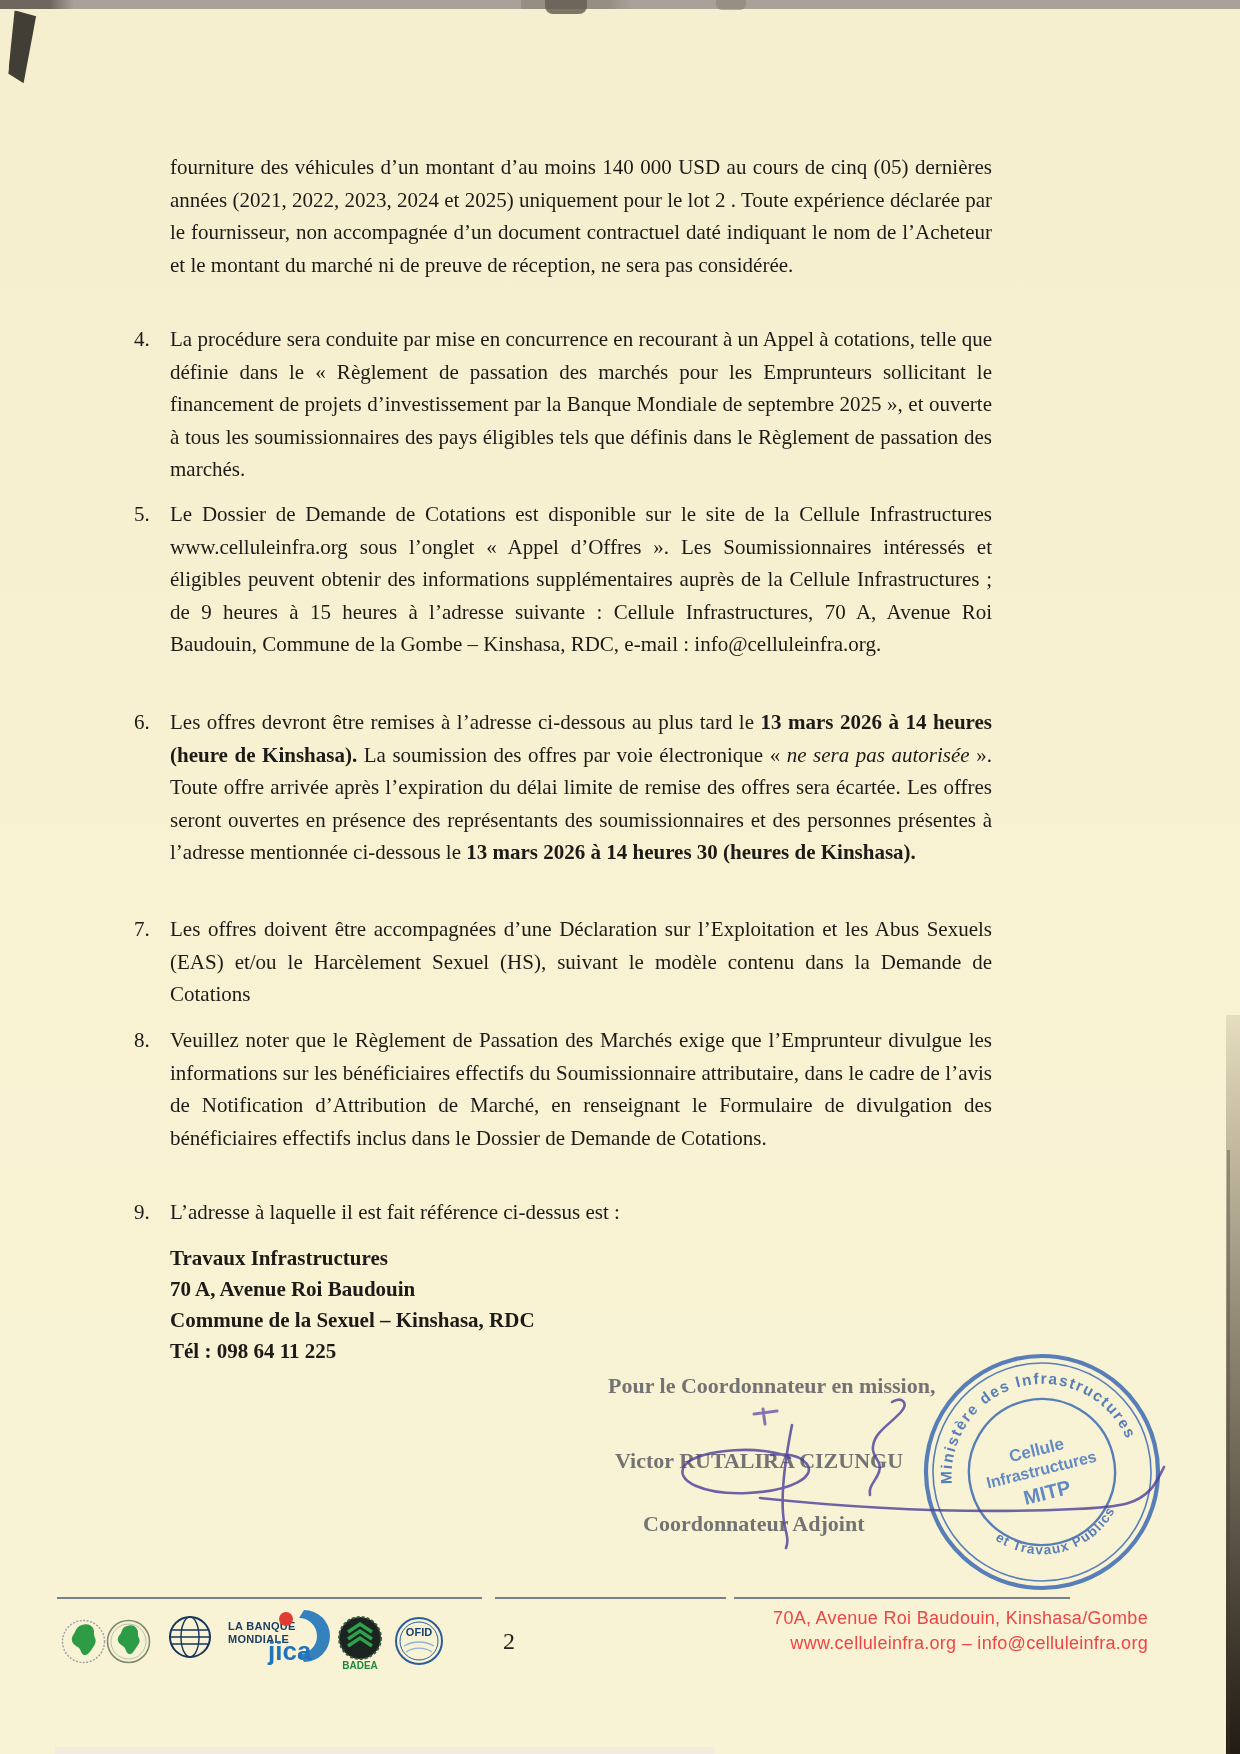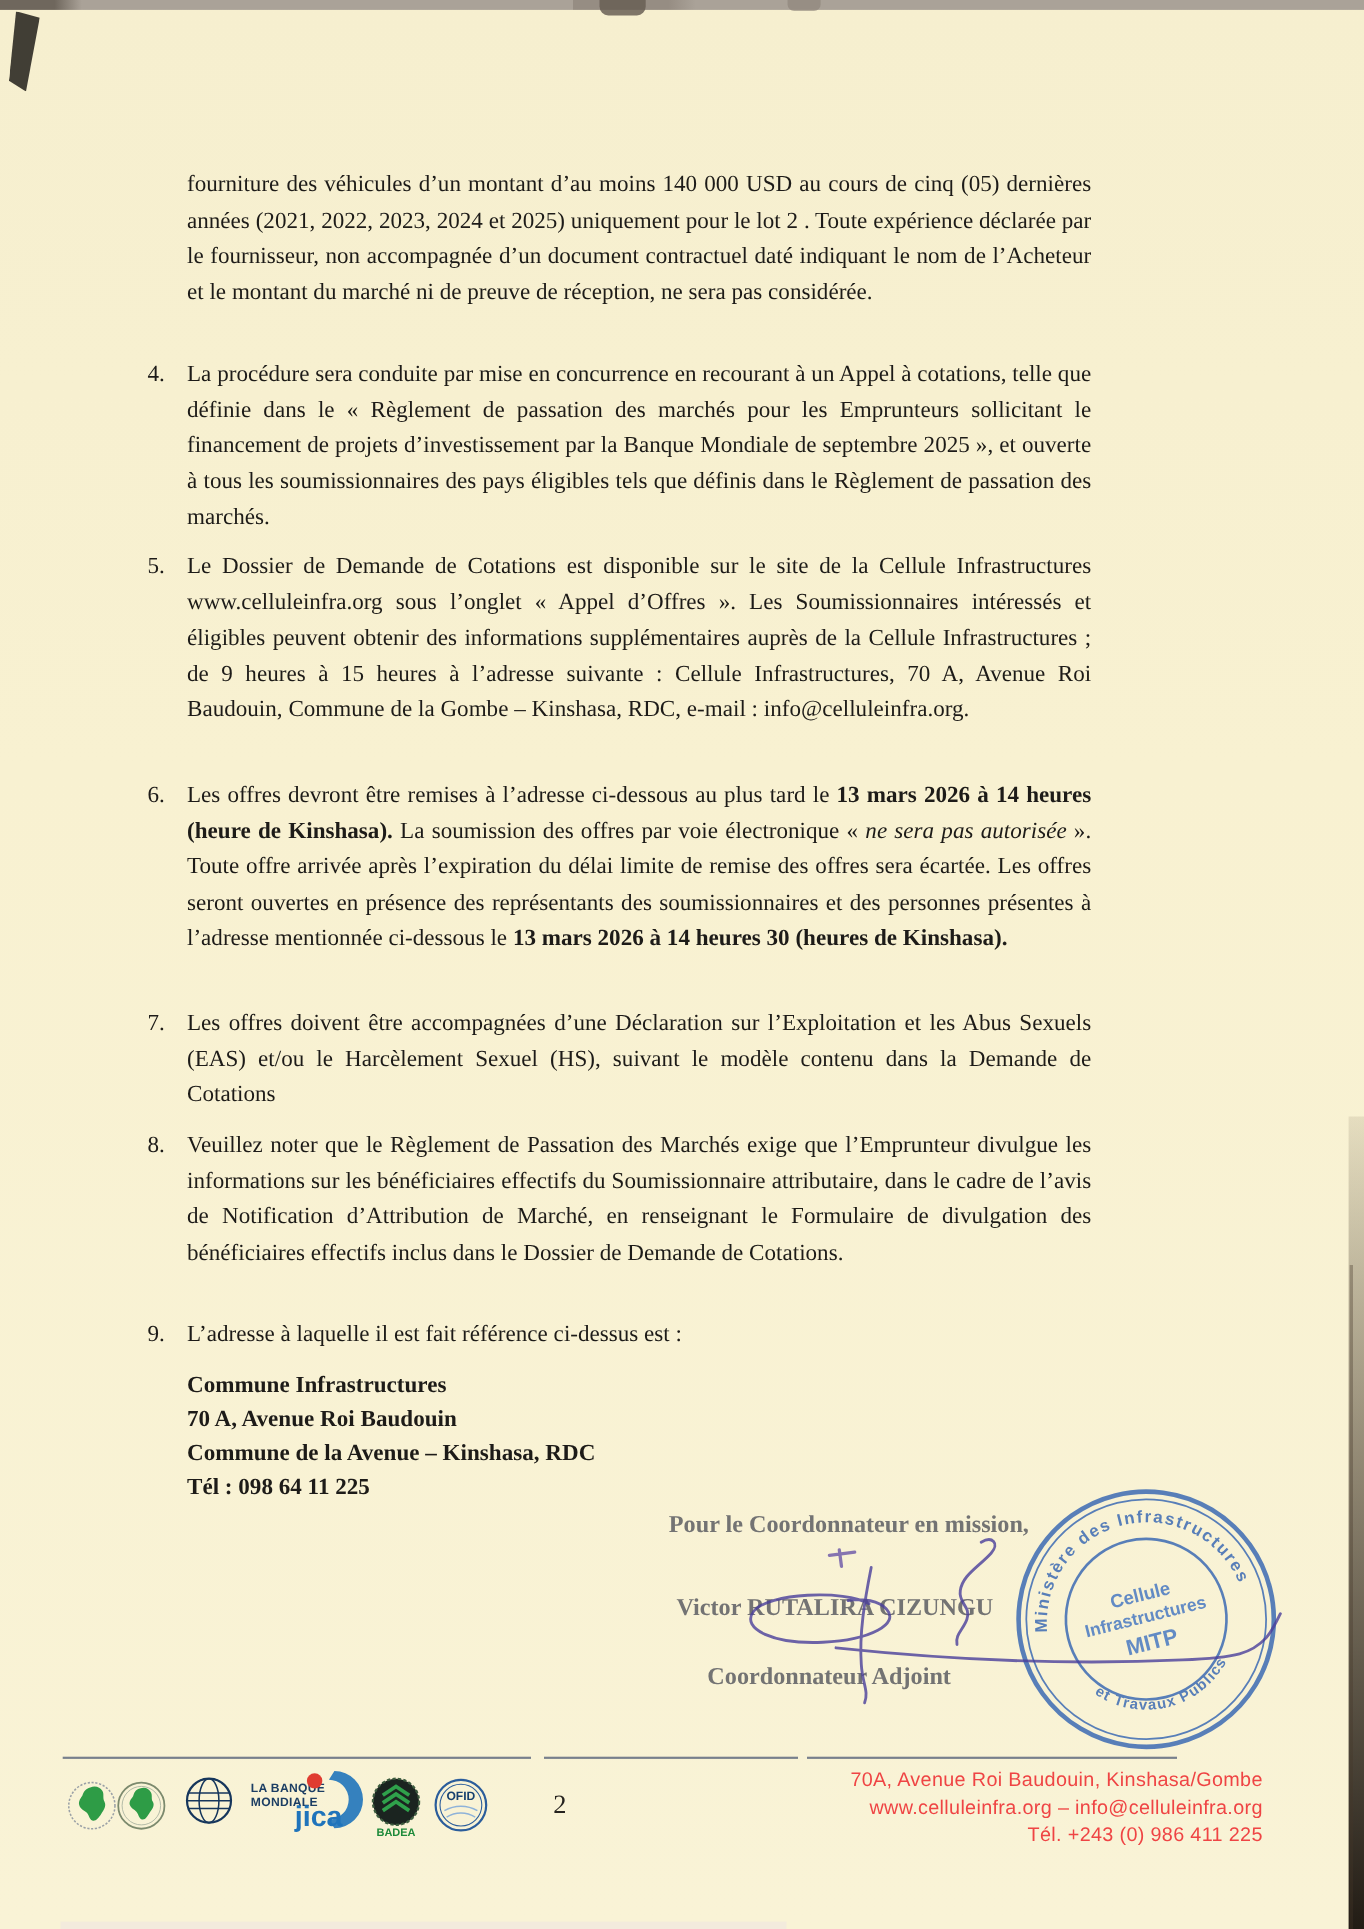--- a/index.html
+++ b/index.html
@@ -75,23 +75,23 @@
   <div class="textcol doc-item" style="top:1024px">
     <span class="num">8.</span>
     <div><span>Veuillez noter que le Règlement de Passation des Marchés exige que l’Emprunteur divulgue les informations sur les bénéficiaires effectifs du Soumissionnaire attributaire, dans le cadre de l’avis de Notification d’Attribution de Marché, en renseignant le Formulaire de divulgation des bénéficiaires effectifs inclus dans le Dossier de Demande de Cotations.</span></div>
   </div>
   <div class="textcol doc-item" style="top:1196px">
     <span class="num">9.</span>
     <div><span>L’adresse à laquelle il est fait référence ci-dessus est :</span></div>
   </div>
 
   <div class="addr">
-    <div>Commune Infrastructures</div>
+    <div>Travaux Infrastructures</div>
     <div>70 A, Avenue Roi Baudouin</div>
-    <div>Commune de la Avenue – Kinshasa, RDC</div>
+    <div>Commune de la Sexuel – Kinshasa, RDC</div>
     <div>Tél : 098 64 11 225</div>
   </div>
 
   <div class="sig-line" style="left:608px;top:1373px">Pour le Coordonnateur en mission,</div>
   <div class="sig-line" style="left:615px;top:1448px">Victor RUTALIRA CIZUNGU</div>
   <div class="sig-line" style="left:643px;top:1511px">Coordonnateur Adjoint</div>
 
   <svg class="overlay" style="left:918px;top:1348px" width="248" height="248" viewBox="0 0 248 248">
     <g transform="rotate(-14 124 124)" opacity="0.86">
       <circle cx="124" cy="124" r="116" fill="none" stroke="#3e6cb4" stroke-width="4.2"></circle>
@@ -164,16 +164,15 @@
     <circle cx="25" cy="25" r="19" fill="none" stroke="#2b5d9b" stroke-width="1"></circle>
     <path d="M 10 30 a 30 30 0 0 1 30 0 M 12 36 a 24 24 0 0 1 26 0" stroke="#8fb3d9" stroke-width="1.4" fill="none"></path>
     <text x="25" y="20" text-anchor="middle" font-family="Liberation Sans, sans-serif" font-size="11" font-weight="bold" fill="#17406e">OFID</text>
   </svg>
 
   <div class="page-num">2</div>
 
   <div class="contacts">
     <div>70A,  Avenue Roi Baudouin, Kinshasa/Gombe</div>
     <div>www.celluleinfra.org – info@celluleinfra.org</div>
-    <div>Tél. +243 (0) 986 411 225</div>
   </div>
 
 </div>
 
 </body></html>

